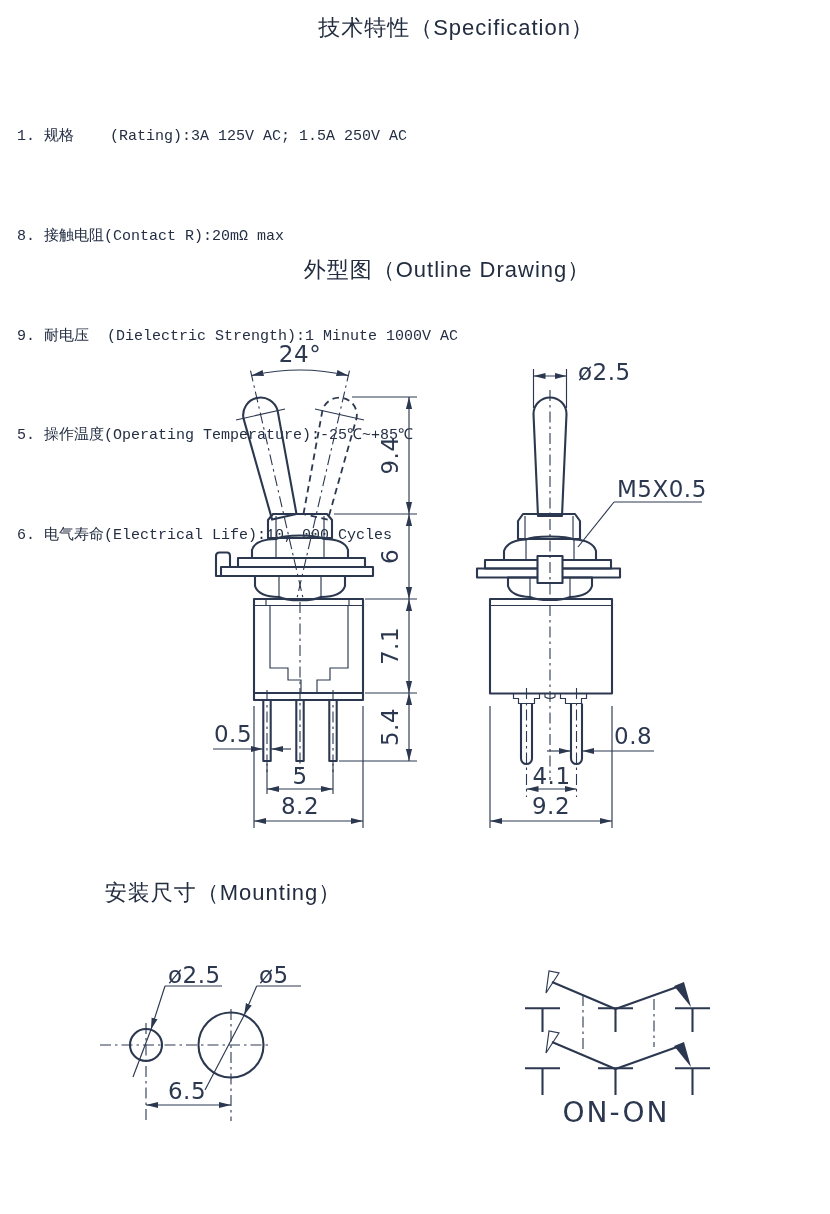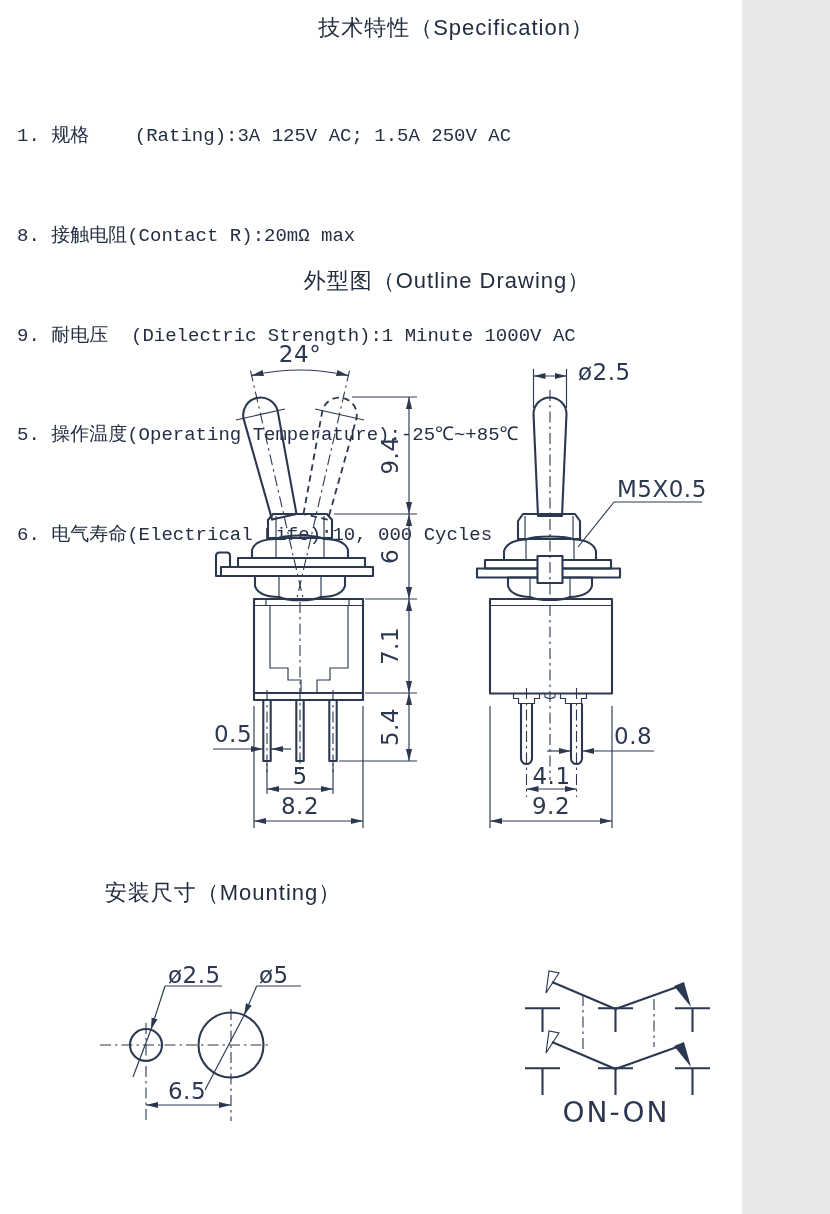--- a/index.html
+++ b/index.html
@@ -1,24 +1,24 @@
 <!DOCTYPE html>
 <html><head>
 <meta charset="utf-8">
 <style>
   html,body{margin:0;padding:0;background:#e8e8e8;}
-  .page{position:relative;width:742px;height:1214px;background:#ffffff;overflow:hidden;
+  .page{position:relative;width:830px;height:1214px;background:#ffffff;overflow:hidden;
         font-family:"Liberation Sans","DejaVu Sans",sans-serif;color:#273246;}
   .main-title{position:absolute;top:13px;left:456px;transform:translateX(-50%);
         font-size:22px;letter-spacing:1px;white-space:pre;color:#222d40;}
   .specs{position:absolute;left:17px;top:54px;font-family:"Liberation Mono","DejaVu Sans Mono",monospace;
-        font-size:19px;line-height:33.2px;white-space:pre;color:#242f44;}
+        font-size:15px;line-height:33.2px;white-space:pre;color:#242f44;}
   .sec-title{position:absolute;transform:translateX(-50%);font-size:22px;letter-spacing:1px;
         white-space:pre;color:#222d40;}
-  #t-outline{left:447px;top:266px;}
+  #t-outline{left:447px;top:255px;}
   #t-mounting{left:223px;top:878px;}
   #t-circuit{left:615px;top:897px;}
   svg{position:absolute;overflow:visible;}
   .s{stroke:#2c3850;fill:none;stroke-width:2.1;stroke-linejoin:round;}
   .t{stroke:#2c3850;fill:none;stroke-width:1.15;}
   .cl{stroke:#2c3850;fill:none;stroke-width:1.1;stroke-dasharray:11 4 2.5 4;}
   .dsh{stroke:#2c3850;fill:none;stroke-width:1.8;stroke-dasharray:6.5 4.5;stroke-linejoin:round;}
   .fw{fill:#ffffff;}
   .fi{fill:#2c3850;stroke:none;}
   svg text{fill:#2c3850;stroke:none;font-family:"DejaVu Sans","Liberation Sans",sans-serif;

